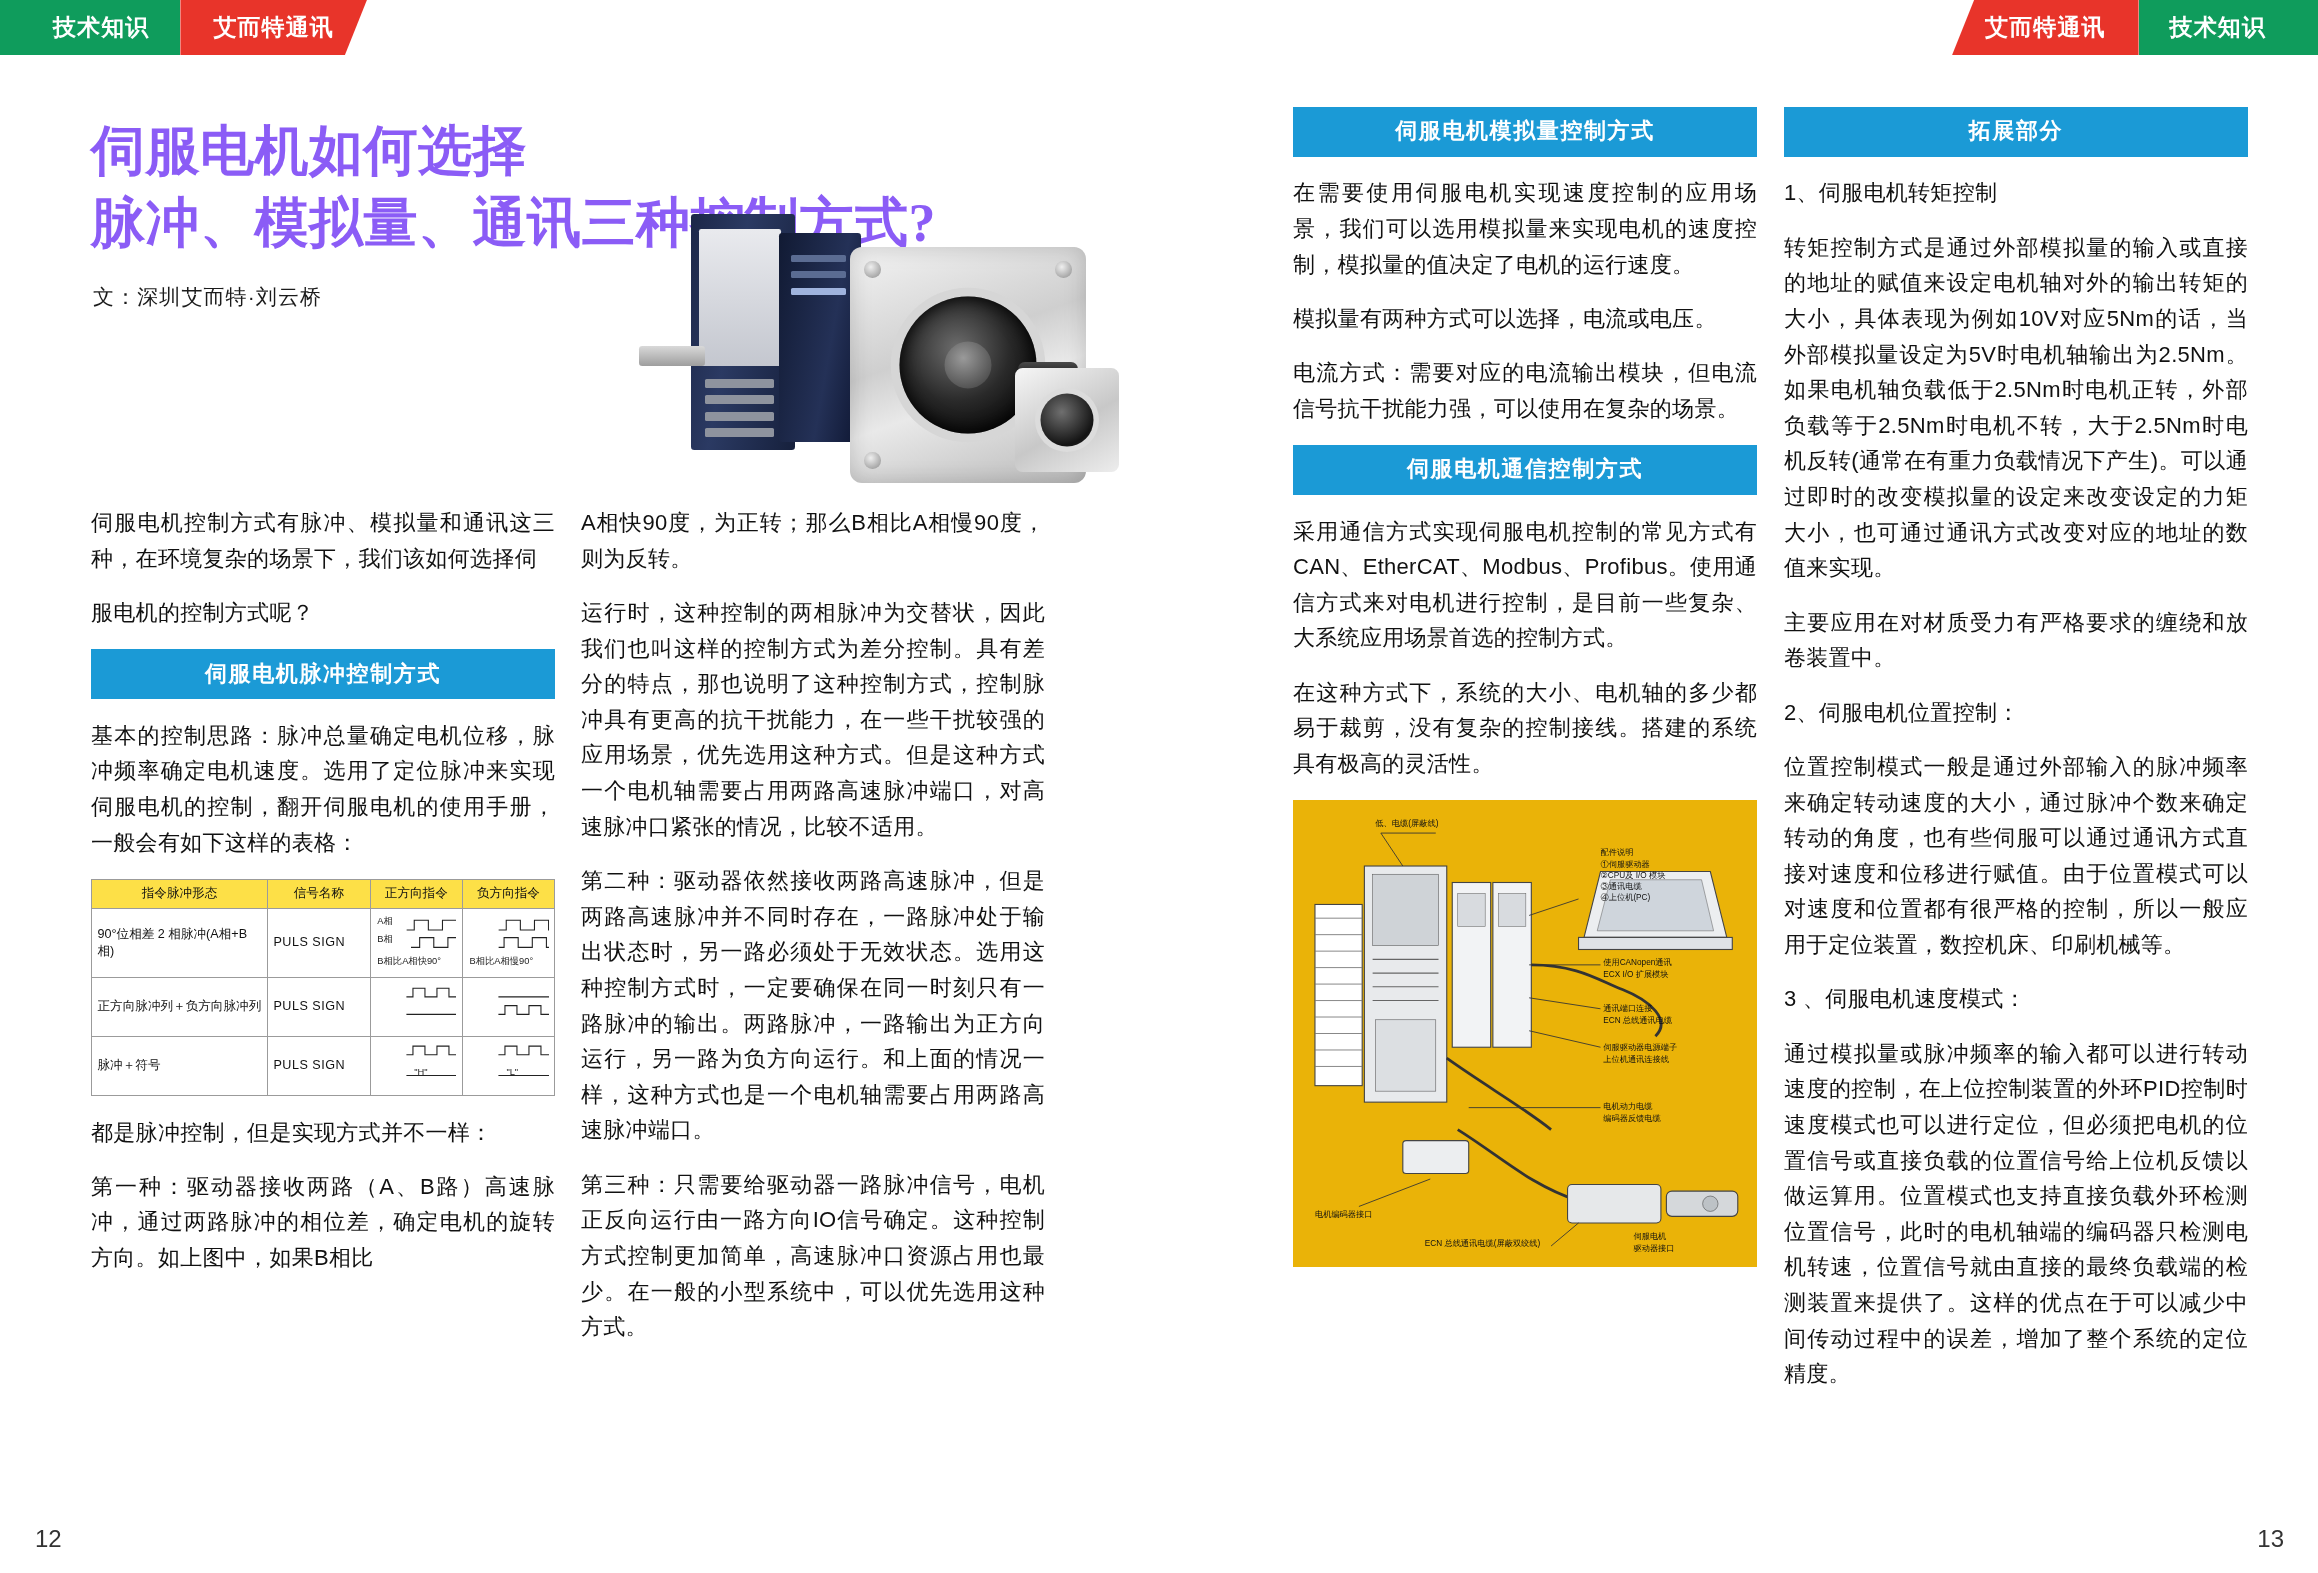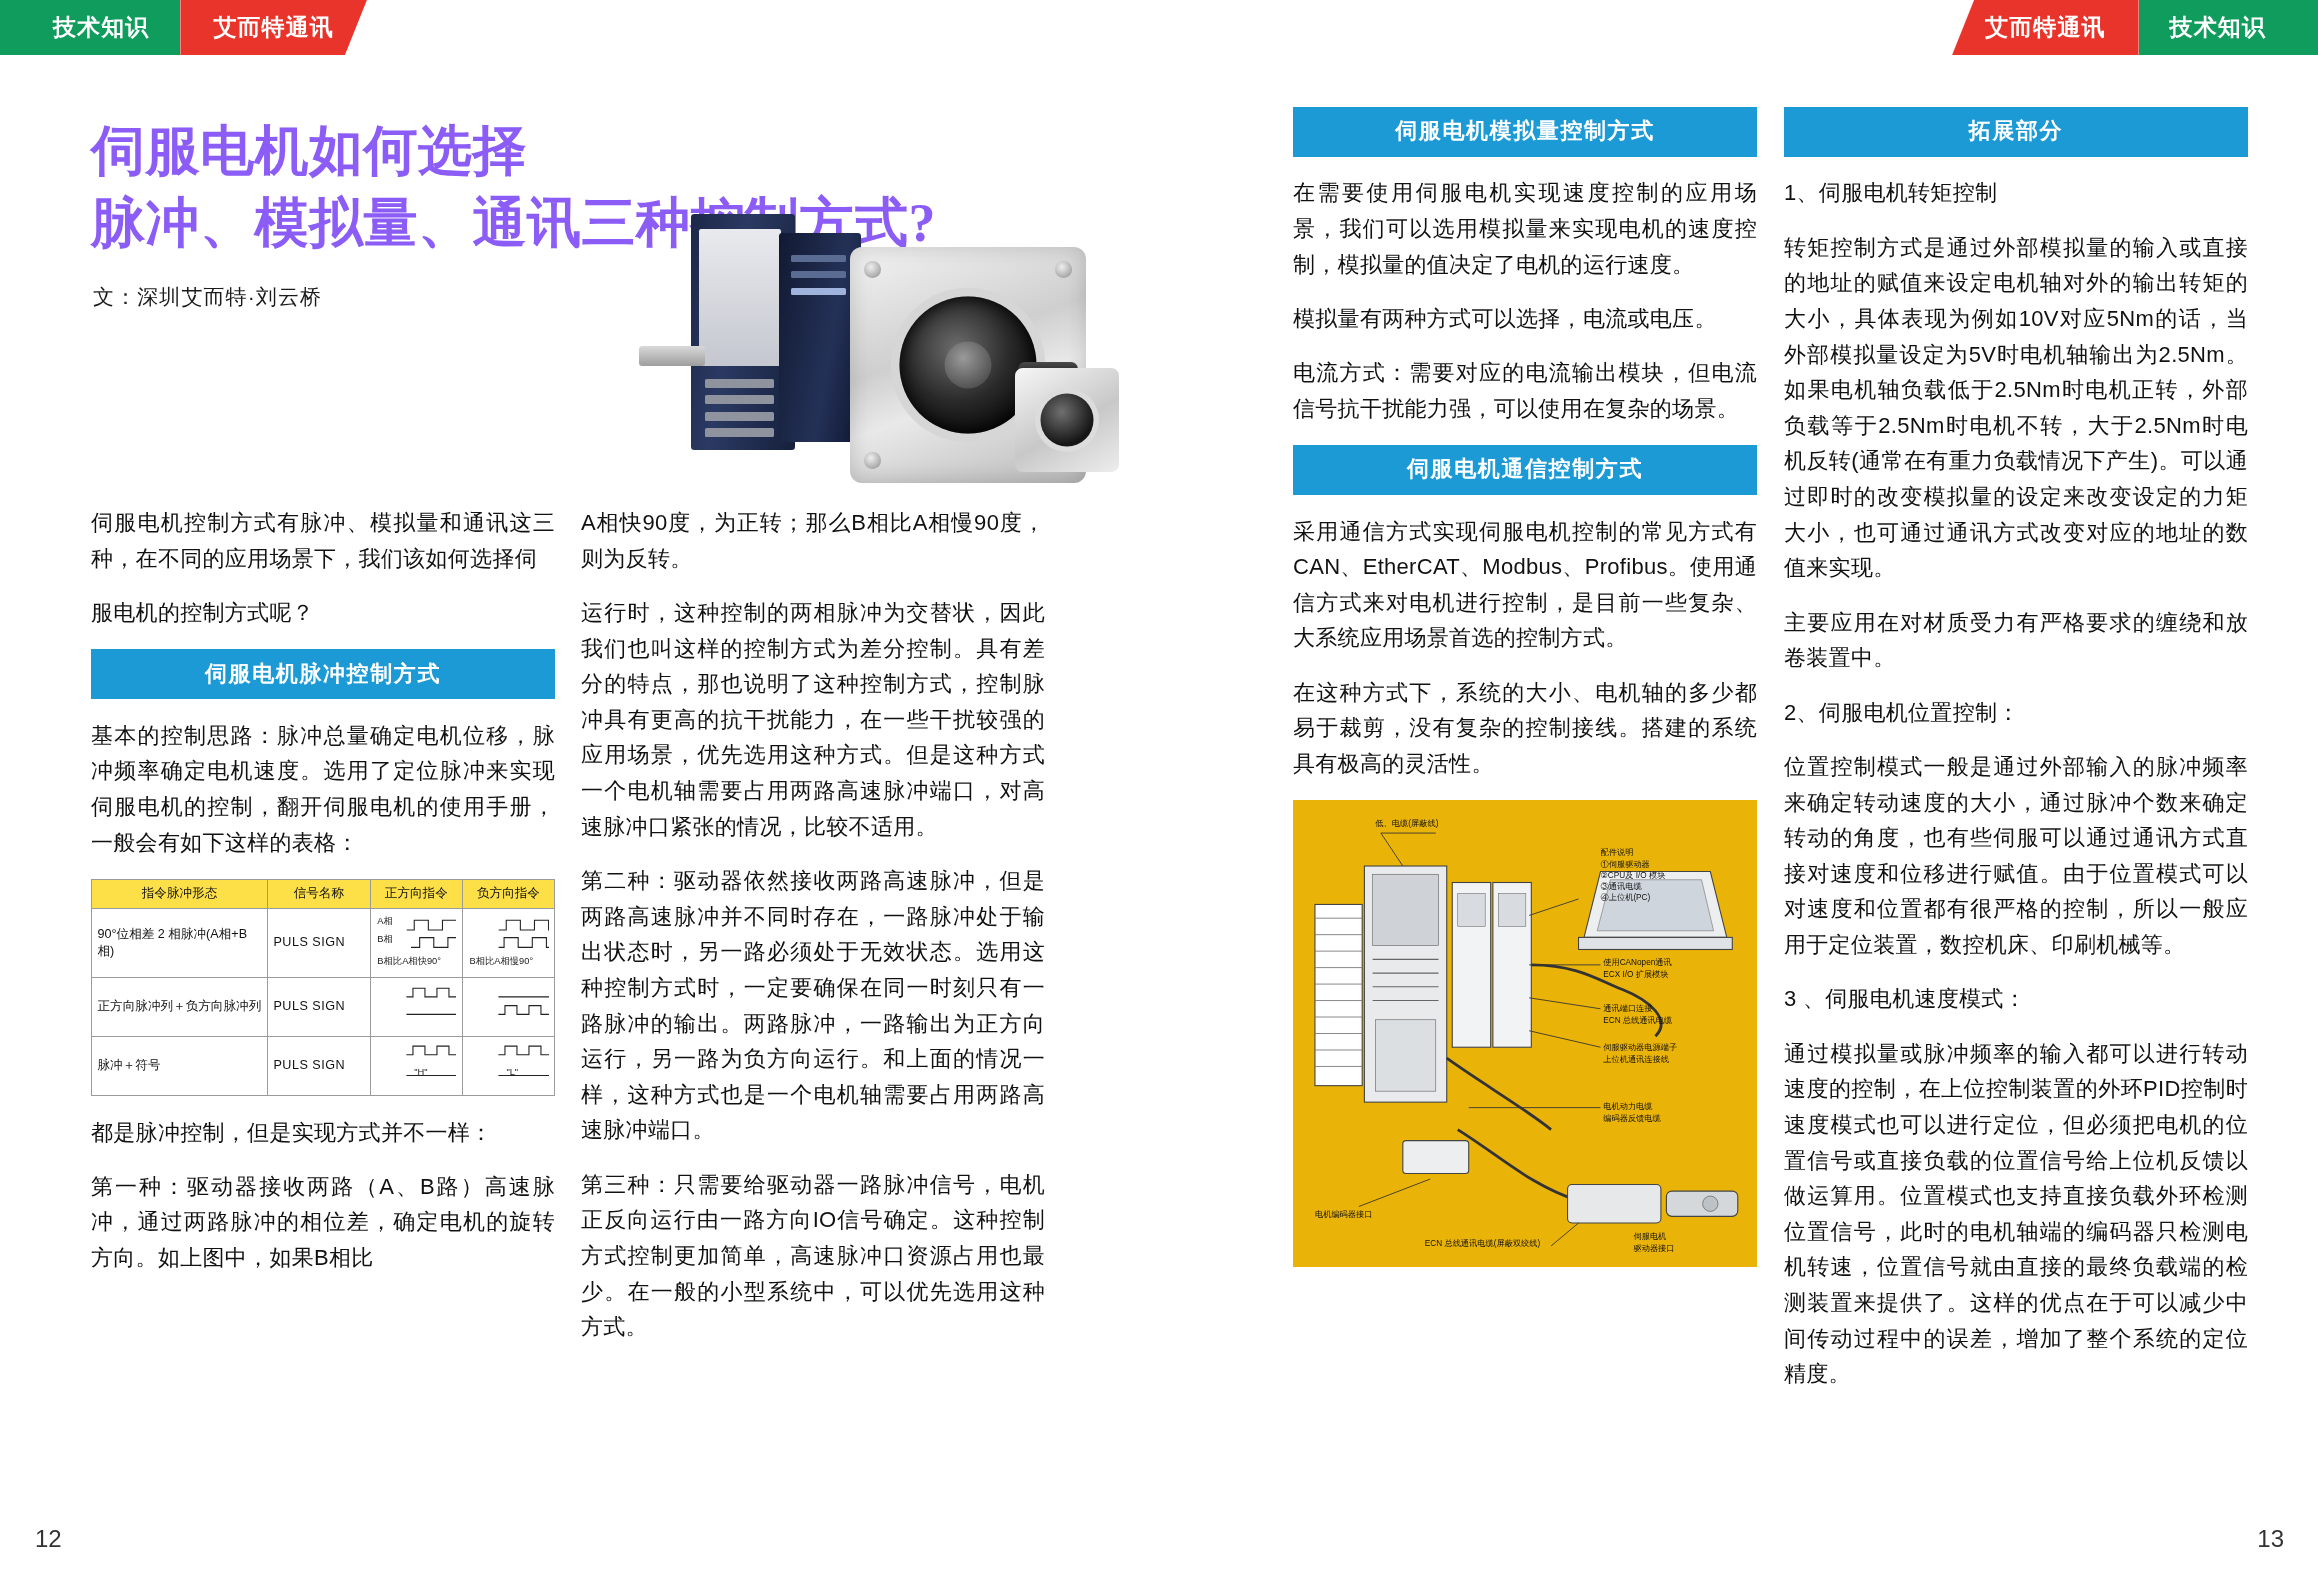--- a/index.html
+++ b/index.html
@@ -137,21 +137,21 @@
       <div class="bolt" style="left:14.3px;top:14.3px"></div>
       <div class="bolt" style="right:14.3px;top:14.3px"></div>
       <div class="bolt" style="left:14.3px;bottom:14.3px"></div>
       <div class="bolt" style="right:14.3px;bottom:14.3px"></div>
       <div class="cable"></div>
     </div>
     <div class="motor-small"></div>
   </div>
 
   <div class="col c1">
-    <p class="body">伺服电机控制方式有脉冲、模拟量和通讯这三种，在不同的应用场景下，我们该如何选择伺</p>
+    <p class="body">伺服电机控制方式有脉冲、模拟量和通讯这三种，在环境复杂的场景下，我们该如何选择伺</p>
     <p class="body">服电机的控制方式呢？</p>
     <div class="section-head">伺服电机脉冲控制方式</div>
     <p class="body">基本的控制思路：脉冲总量确定电机位移，脉冲频率确定电机速度。选用了定位脉冲来实现伺服电机的控制，翻开伺服电机的使用手册，一般会有如下这样的表格：</p>
 
     <table class="pulse">
       <tbody>
           <tr>
         <th>指令脉冲形态</th>
         <th>信号名称</th>
         <th>正方向指令</th>

